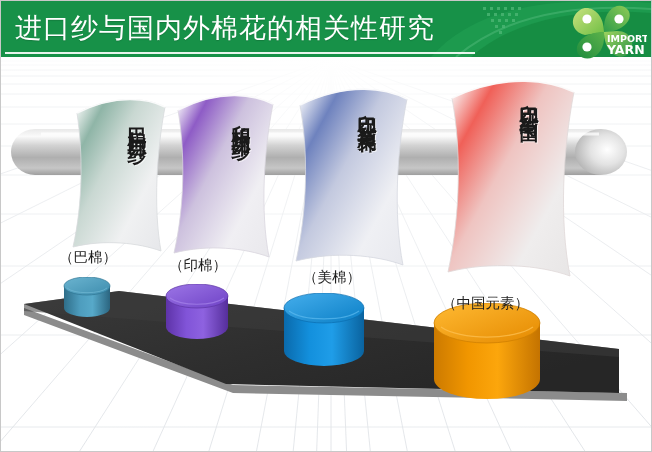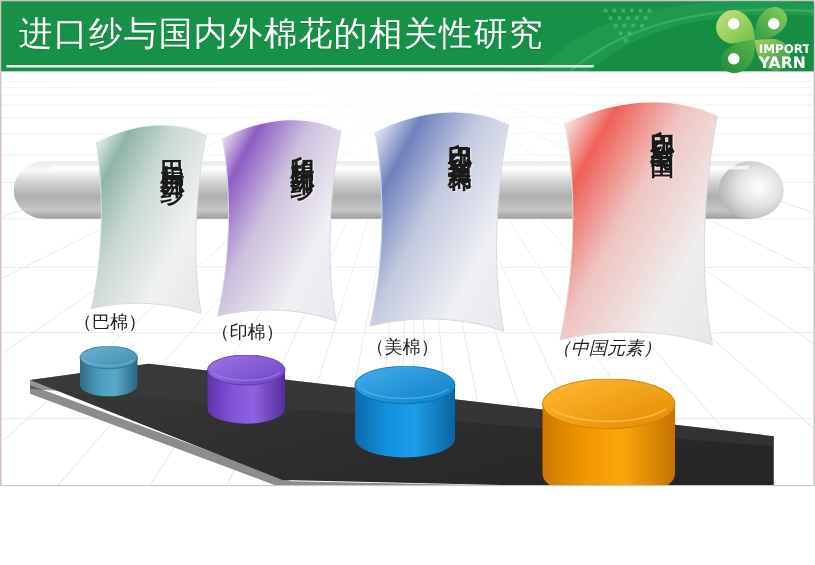--- a/index.html
+++ b/index.html
@@ -6,23 +6,23 @@
     margin: 0;
     padding: 0;
     background: #ffffff;
   }
   body {
     font-family: "DejaVu Sans", "Liberation Sans", sans-serif;
   }
   #slide {
     position: relative;
     width: 652px;
-    height: 389px;
+    height: 452px;
     overflow: hidden;
-    background: #fca5a5;
+    background: #a3a3a3;
     border: 1px solid #c8c8c8;
     box-sizing: border-box;
   }
 
   
   .bg-grid {
     position: absolute;
     left: 0; top: 56px;
     width: 650px; height: 395px;
     overflow: hidden;
@@ -343,22 +343,22 @@
       </defs>
       <path d="M29 19 C84 -7 128 2 151 13 C140 70 136 140 147 197
                C117 186 68 182 25 193 C38 133 38 68 29 19 Z" fill="url(#cg4)" stroke="#E0D8D8" stroke-width="0.8"></path>
       <path d="M29 19 C84 -7 128 2 151 13" stroke="#ffffff" stroke-width="1.6" fill="none" opacity=".85"></path>
     </svg>
     <div class="card-text" style="left:96px; top:10px; height:176px;">印巴纱与中国</div>
   </div>
 
   <div class="caption" style="left:58px; top:247px;">（巴棉）</div>
   <div class="caption" style="left:168px; top:255px;font-family:Liberation Serif, serif;">（印棉）</div>
-  <div class="caption" style="left:292px; top:267px;">（美棉）</div>
-  <div class="caption" style="left:441px; top:268px;font-style:italic;">（中国元素）</div>
+  <div class="caption" style="left:302px; top:267px;">（美棉）</div>
+  <div class="caption" style="left:441px; top:293px;">（中国元素）</div>
 
   <div class="stage">
     <svg width="652" height="160" viewBox="0 0 652 160">
       <defs>
         <linearGradient id="ribG" x1="0" y1="0" x2="1" y2="0.6">
           <stop offset="0%" stop-color="#3A3A3A"></stop>
           <stop offset="55%" stop-color="#2E2E2E"></stop>
           <stop offset="100%" stop-color="#262626"></stop>
         </linearGradient>
       </defs>

